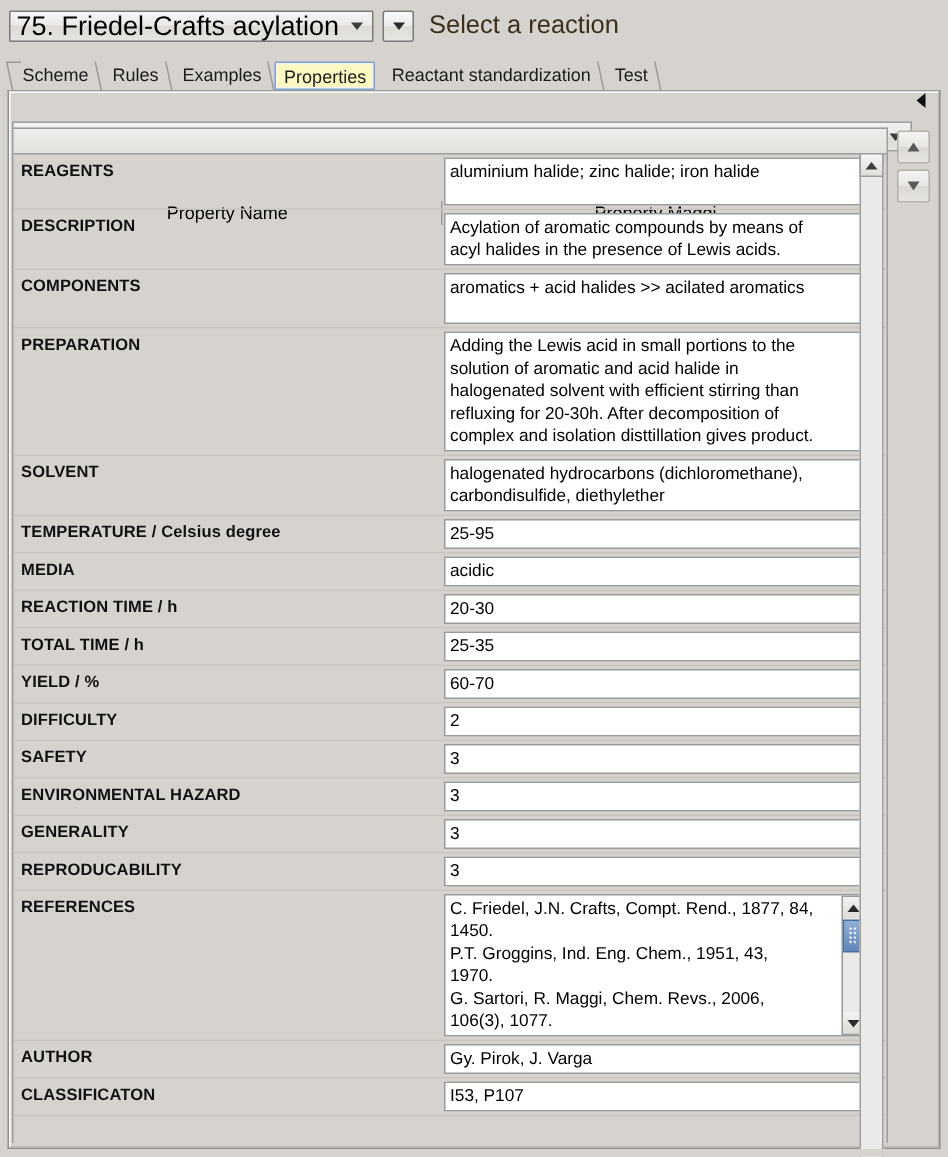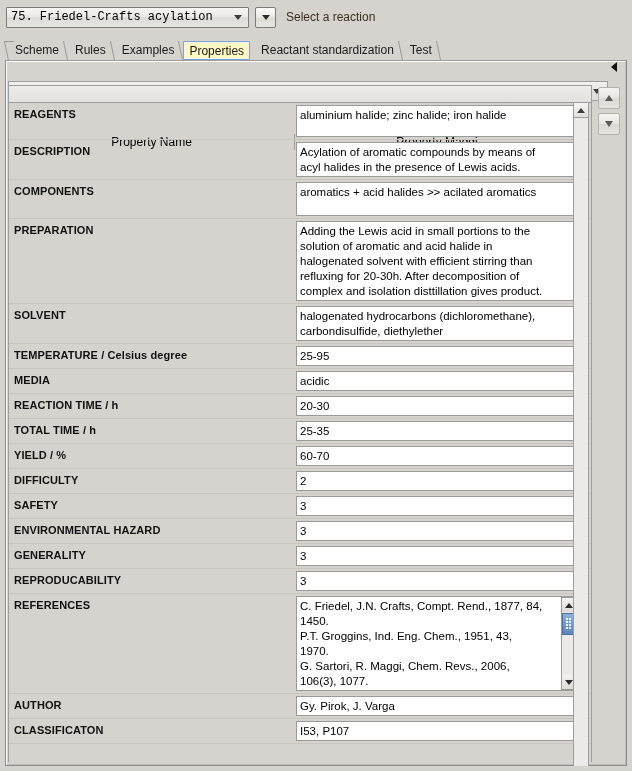--- a/index.html
+++ b/index.html
@@ -25,24 +25,23 @@
     position: relative;
     width: 243px; height: 21px;
     border: 1px solid #7b7b7b;
     background: linear-gradient(to bottom,#f6f5f4 0%,#eceae8 45%,#dedbd7 50%,#e6e4e1 100%);
     display: flex; align-items: center;
     border-radius: 1px;
   }
   .combo .combo-text {
     flex: 1;
     padding-left: 4px;
-    font-size: 12px;
+    font-size: 18px;
     white-space: nowrap;
     overflow: hidden;
-    font-family: Liberation Mono, monospace;
   }
   .combo-arrow {
     width: 18px; height: 19px;
     display: flex; align-items: center; justify-content: center;
     margin-right: 1px;
   }
   .tri-down {
     width: 0; height: 0;
     border-left: 4px solid transparent;
     border-right: 4px solid transparent;
@@ -70,21 +69,21 @@
     width: 21px; height: 21px;
     margin-left: 6px;
     border: 1px solid #7b7b7b;
     border-radius: 2px;
     background: linear-gradient(to bottom,#fbfbfa 0%,#edebe9 48%,#dedbd7 52%,#e8e6e3 100%);
     display: flex; align-items: center; justify-content: center;
   }
   .sqbtn .tri-down { border-top-color:#2b2b2b; }
   .select-label {
     margin-left: 10px;
-    font-size: 12px;
+    font-size: 17px;
     color: #3b2f1e;
   }
 
   
   .tabstrip {
     position: absolute; left: 6px; top: 38px;
     height: 22px;
     display: flex; align-items: flex-end;
   }
   .tab {

